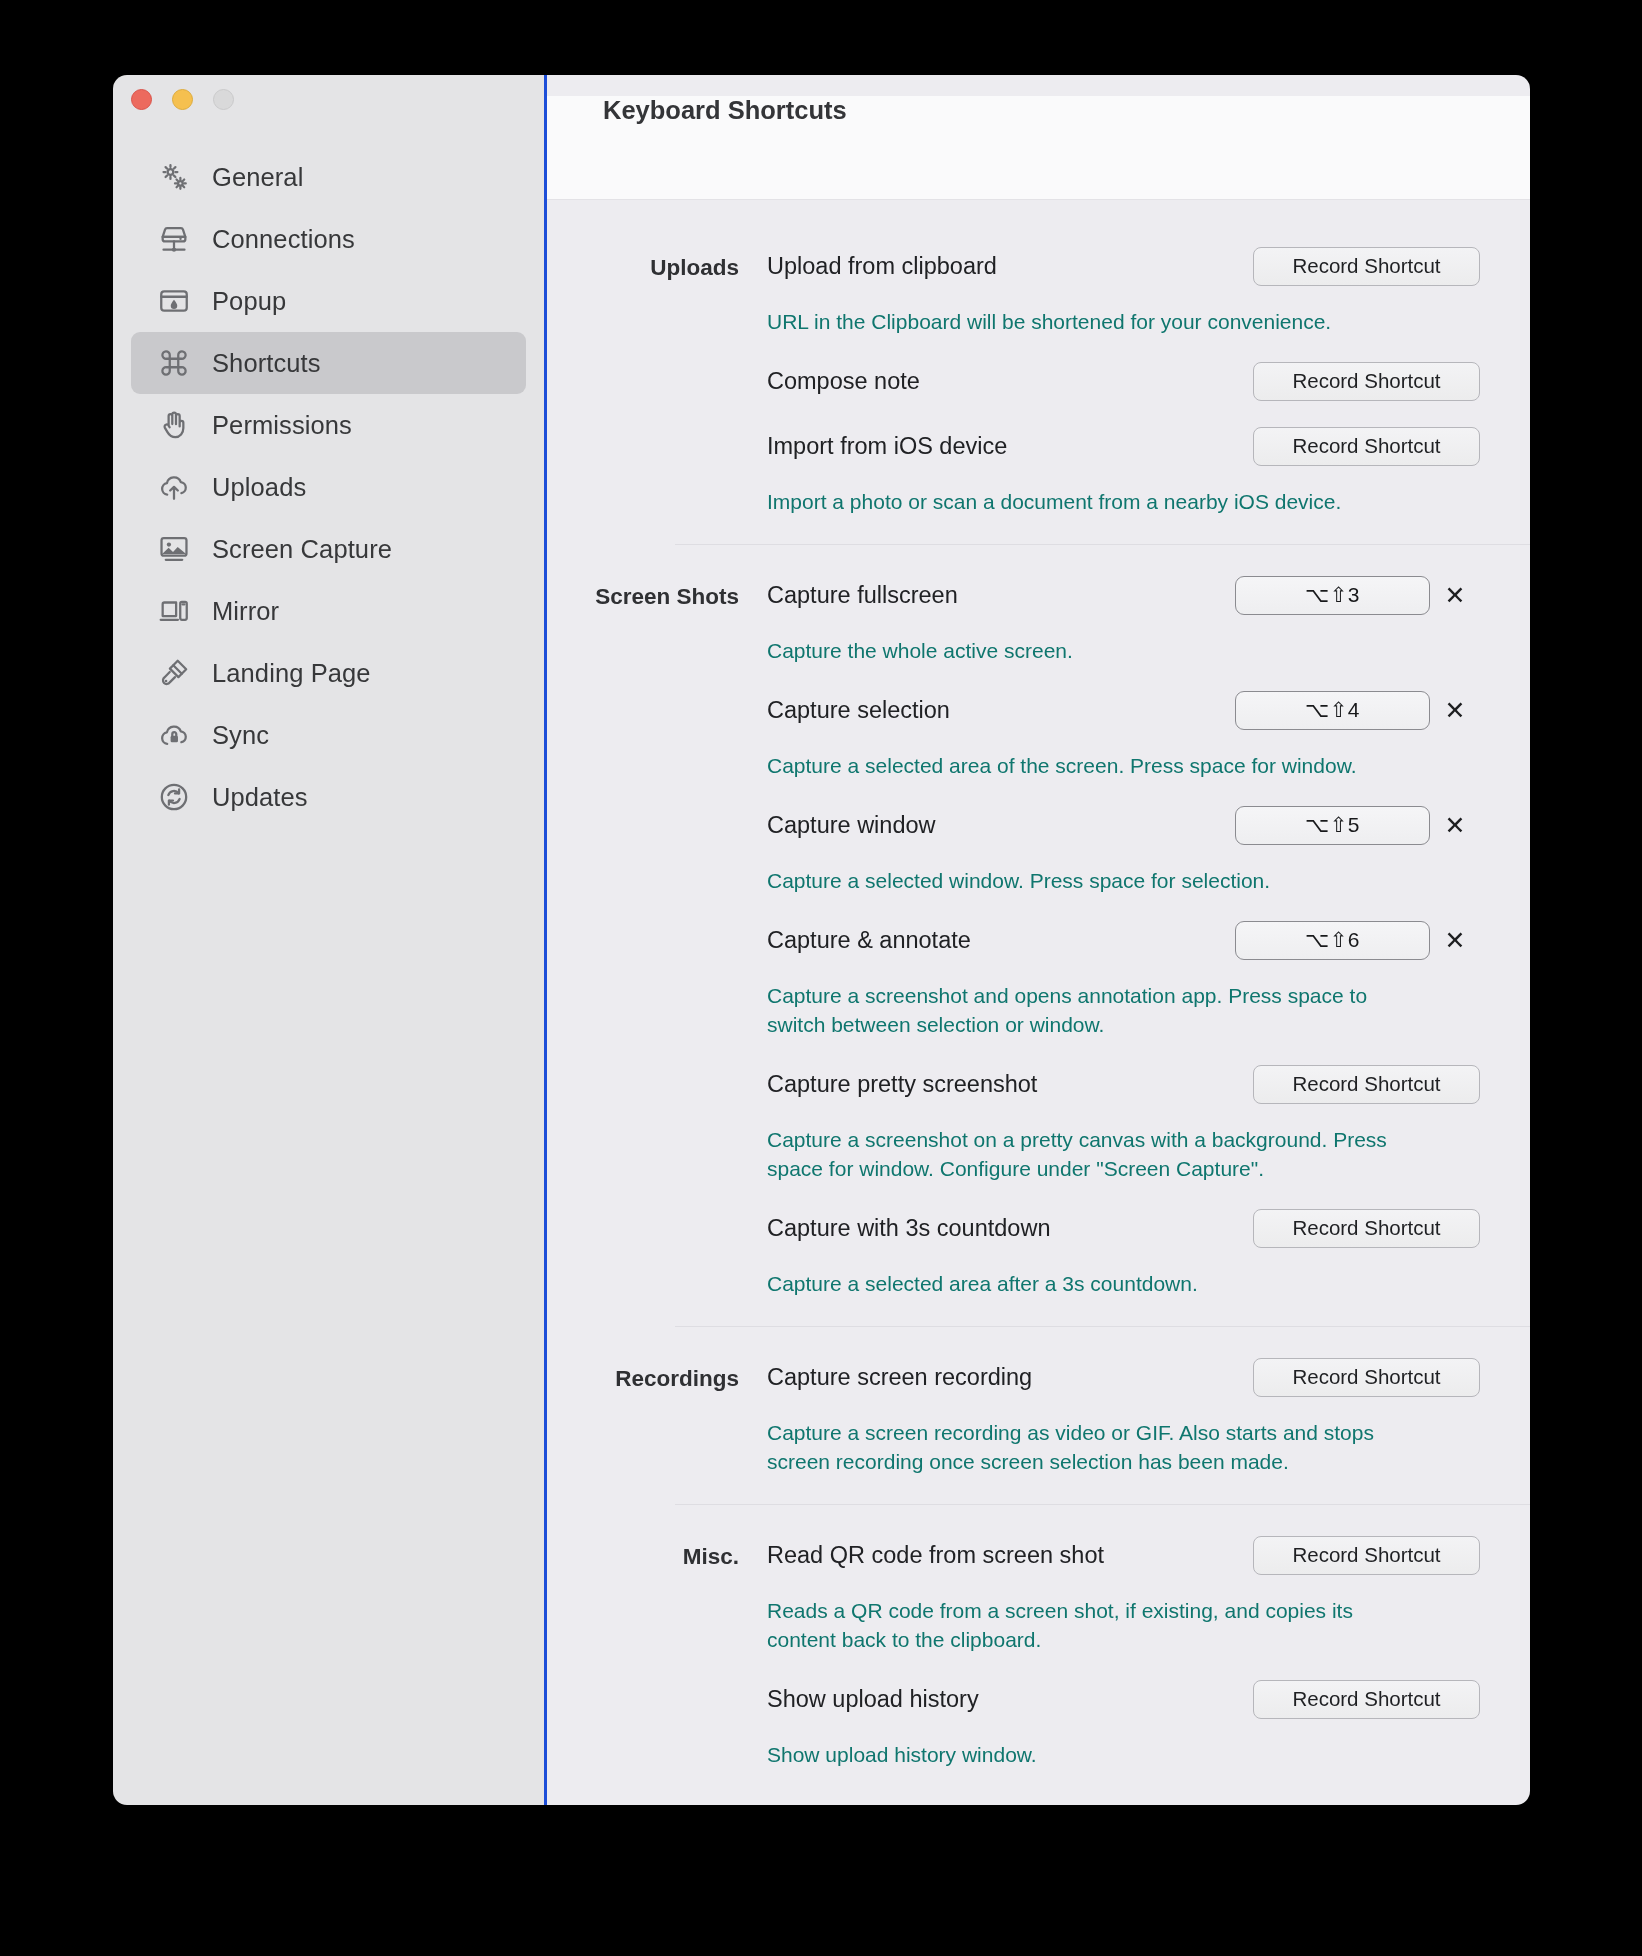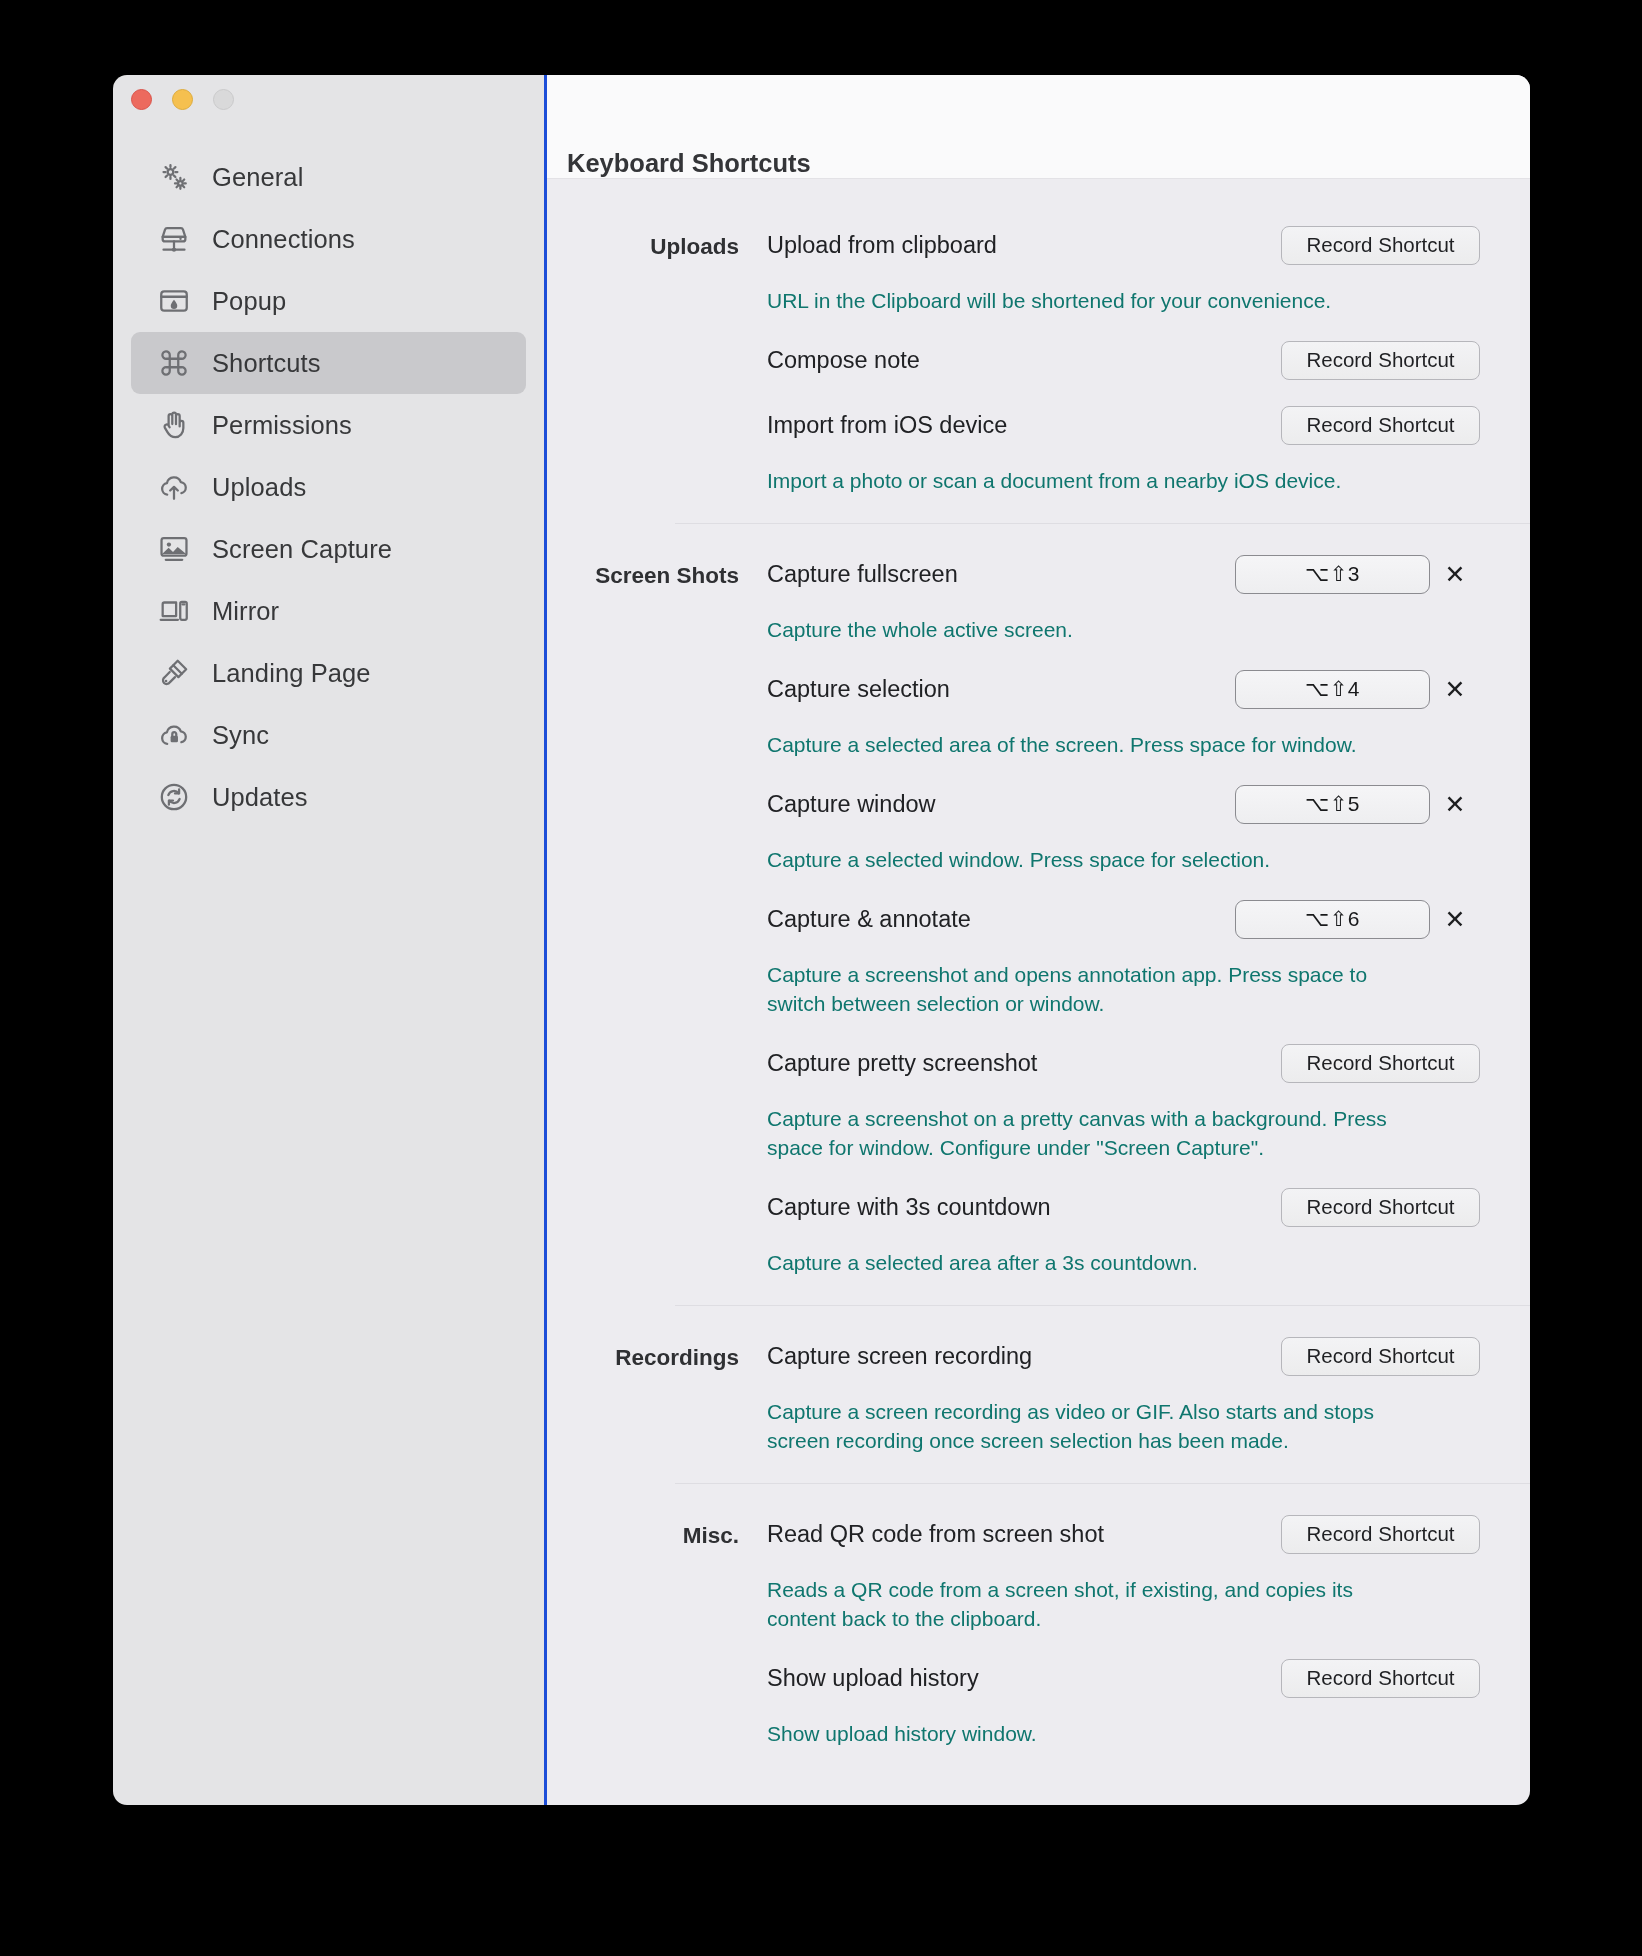--- a/index.html
+++ b/index.html
@@ -63,23 +63,24 @@
   .main {
     flex: 1;
     background: #edecf0;
     display: flex; flex-direction: column;
     overflow: hidden;
   }
   .titlebar {
     height: 104px;
     background: #fafafb;
     border-bottom: 1px solid #e3e2e6;
-    display: flex; align-items: flex-end;
-    padding-left: 20px;
+    display: flex; align-items: flex-start;
+    padding-left: 56px;
     flex: 0 0 104px;
+    margin-top: 21px;
   }
   .titlebar h1 { font-size: 25.5px; font-weight: bold; color: #343538; }
 
   .content { flex: 1; padding: 46px 0 0 0; overflow: hidden; }
 
   
   .group { padding: 0 44px 0 0; }
   .group-divider {
     height: 1px; background: #dedde2;
     margin: 28px 0 30px 128px;
@@ -118,21 +119,21 @@
     color: #0f766e;
     line-height: 29px;
     margin-top: 21px;
     max-width: 622px;
   }
   .row-gap { height: 25px; }
 
   
   .control { display: flex; align-items: center; flex: 0 0 auto; }
   .btn-record {
-    width: 199px; height: 39px;
+    width: 227px; height: 39px;
     border: 1px solid #b6b6bb;
     border-radius: 8px;
     background: linear-gradient(180deg,#f3f3f5 0%, #ececed 100%);
     font-size: 20.5px;
     color: #1f2023;
     display: flex; align-items: center; justify-content: center;
     font-family: "Liberation Sans", sans-serif;
     margin-left: 24px;
   }
   .shortcut-pill {

